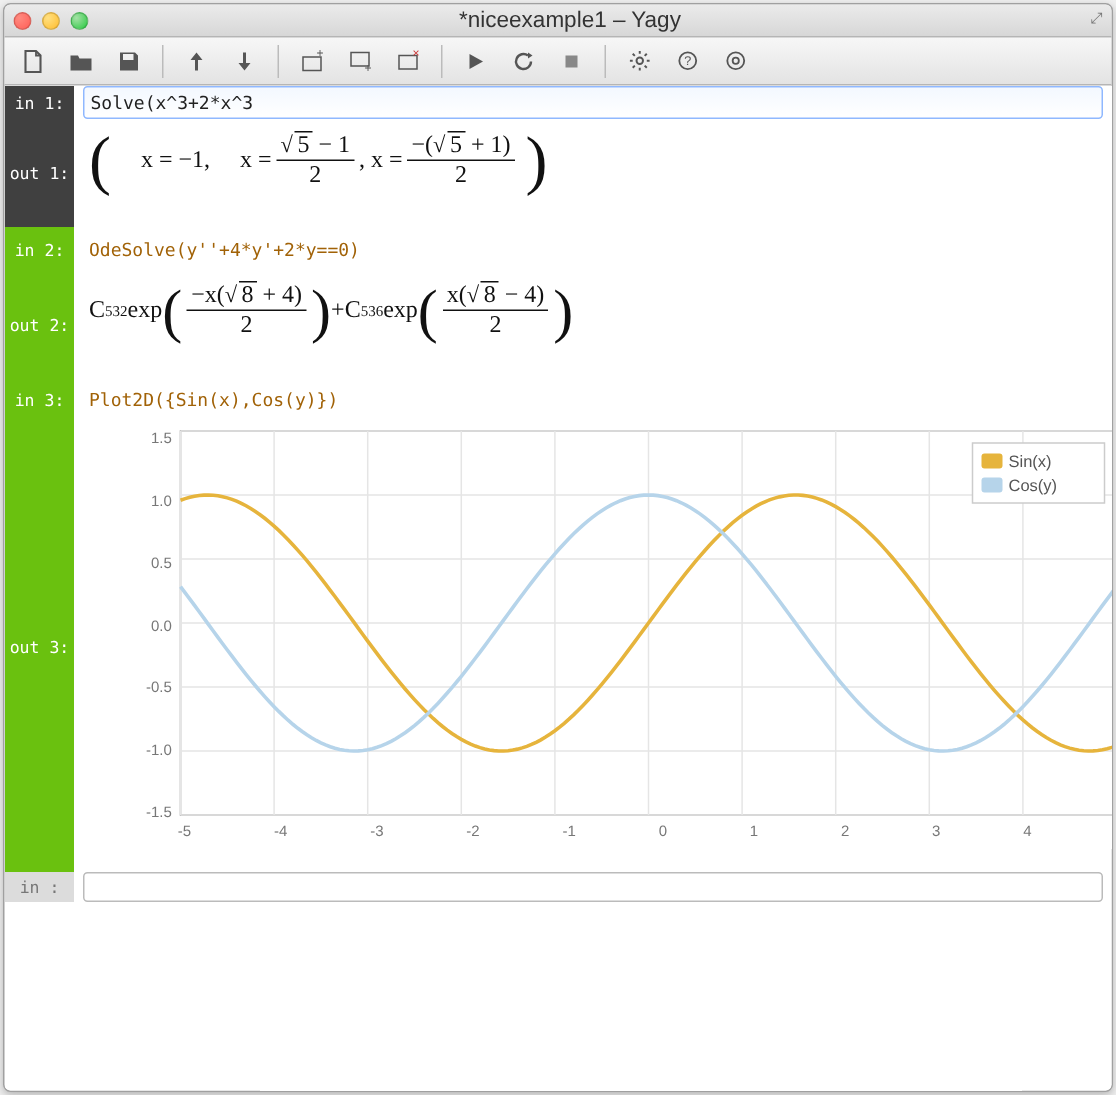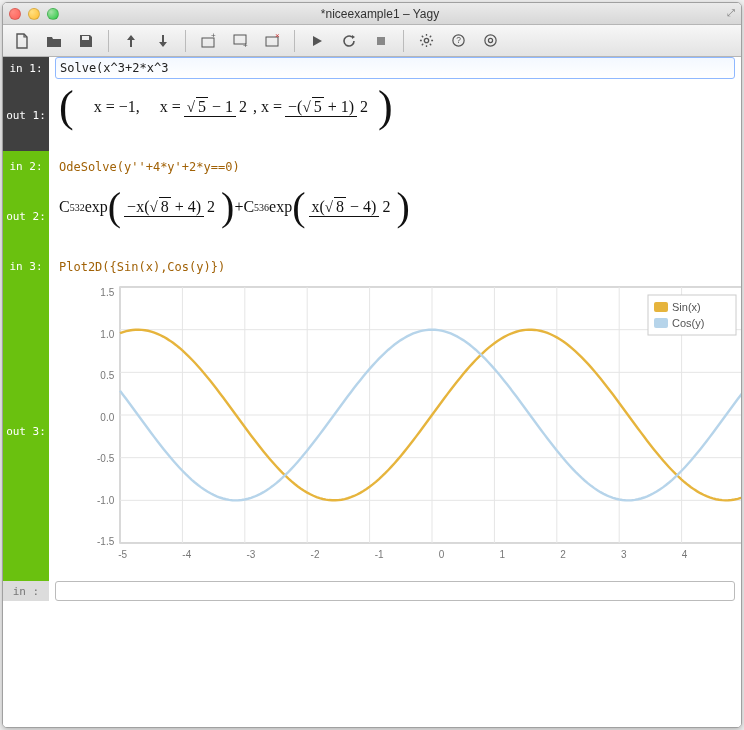--- a/index.html
+++ b/index.html
@@ -4,39 +4,39 @@
 <style>
   * { box-sizing: border-box; margin: 0; padding: 0; }
   html, body { width: 744px; height: 730px; font-family: "Lucida Grande", "Helvetica Neue", Arial, sans-serif; background: #f0f0f0; }
   .window { width: 740px; height: 726px; margin: 2px; background: #fff; border: 1px solid #a0a0a0; border-radius: 5px; box-shadow: 0 2px 6px rgba(0,0,0,.25); display: flex; flex-direction: column; overflow: hidden; }
   .titlebar { height: 22px; background: linear-gradient(#ebebeb,#d7d7d7); border-bottom: 1px solid #b5b5b5; display: flex; align-items: center; padding: 0 6px; position: relative; }
   .traffic { display: flex; gap: 7px; }
   .tl { width: 12px; height: 12px; border-radius: 50%; border: 1px solid rgba(0,0,0,.15); }
   .tl.red{background:radial-gradient(circle at 30% 30%,#ff8a80,#ff5f57);} 
   .tl.yel{background:radial-gradient(circle at 30% 30%,#ffe082,#ffbd2e);} 
   .tl.grn{background:radial-gradient(circle at 30% 30%,#a5e1a6,#28c940);} 
-  .title { position:absolute; left:16px; right:0; text-align:center; font-size:12px; color:#333; }
+  .title { position:absolute; left:16px; right:0; text-align:center; font-size:15px; color:#333; }
   .expand { position:absolute; right:6px; top:4px; font-size:10px; color:#777;}
   .toolbar { height: 32px; background: linear-gradient(#f7f7f7,#e3e3e3); border-bottom:1px solid #b5b5b5; display:flex; align-items:center; padding:0 6px; gap:6px; }
   .tbtn { width:26px; height:24px; display:flex; align-items:center; justify-content:center; border:none; background:transparent; border-radius:3px; color:#555; }
   .sep { width:1px; height:22px; background:#bbb; margin:0 3px;}
   .content { flex:1; overflow:auto; background:#fff; display:flex; flex-direction:column; padding-bottom:8px;}
   .row { display:flex; align-items:stretch; }
   .gut { width:46px; min-width:46px; display:flex; align-items:center; justify-content:center; font-size:11px; font-family: Monaco, monospace; color:#fff; }
   .g-amber{ background:#404040; }
   .g-green{ background:#6ac10f; }
   .g-grey{ background:#dcdcdc; color:#777; }
   .pad { flex:1; padding:6px 10px; }
   .in1box { flex:1; padding:0 6px; }
   .inp { width:100%; height:22px; border:1px solid #8fb8ff; border-radius:3px; padding:1px 4px; font-family: Monaco, monospace; font-size:12px; background:linear-gradient(#f3f8ff,#fff); color:#222;}
   .inpempty{ width:100%; height:20px; border:1px solid #bbb; border-radius:3px; padding:1px 4px; font-family:Monaco,monospace; font-size:12px; background:#fff;}
   .code { font-family: Monaco, monospace; font-size:12px; color:#a16207; }
   .math { font-family: Georgia, "Times New Roman", serif; font-size:16px; color:#111; display:flex; align-items:center; }
   .paren { font-size:44px; font-weight:200; line-height:1; }
-  .frac { display:inline-flex; flex-direction:row; align-items:center; vertical-align:middle; margin:0 3px;}
+  .frac { display:inline-flex; flex-direction:column; align-items:center; vertical-align:middle; margin:0 3px;}
   .frac .num{ border-bottom:1px solid #111; padding:0 3px; line-height:1.2;}
   .frac .den{ padding:0 3px; line-height:1.3;}
   .sqrt{ border-top:1px solid #111; padding:0 2px; margin-left:1px;}
   .sqrtpre{font-size:15px;}
   .sub{font-size:10px; vertical-align:sub;}
   .chartwrap{ display:flex; }
   .ylabels{ display:flex; flex-direction:column; justify-content:space-between; align-items:flex-end; font-size:10px; color:#777; padding:0 4px; height:260px; margin-top:2px;}
   .chartarea{ width:620px; }
   .plot{ display:block; }
   .xlabels{ display:flex; justify-content:space-between; font-size:10px; color:#777; width:590px; margin-left:32px; margin-top:2px;}

